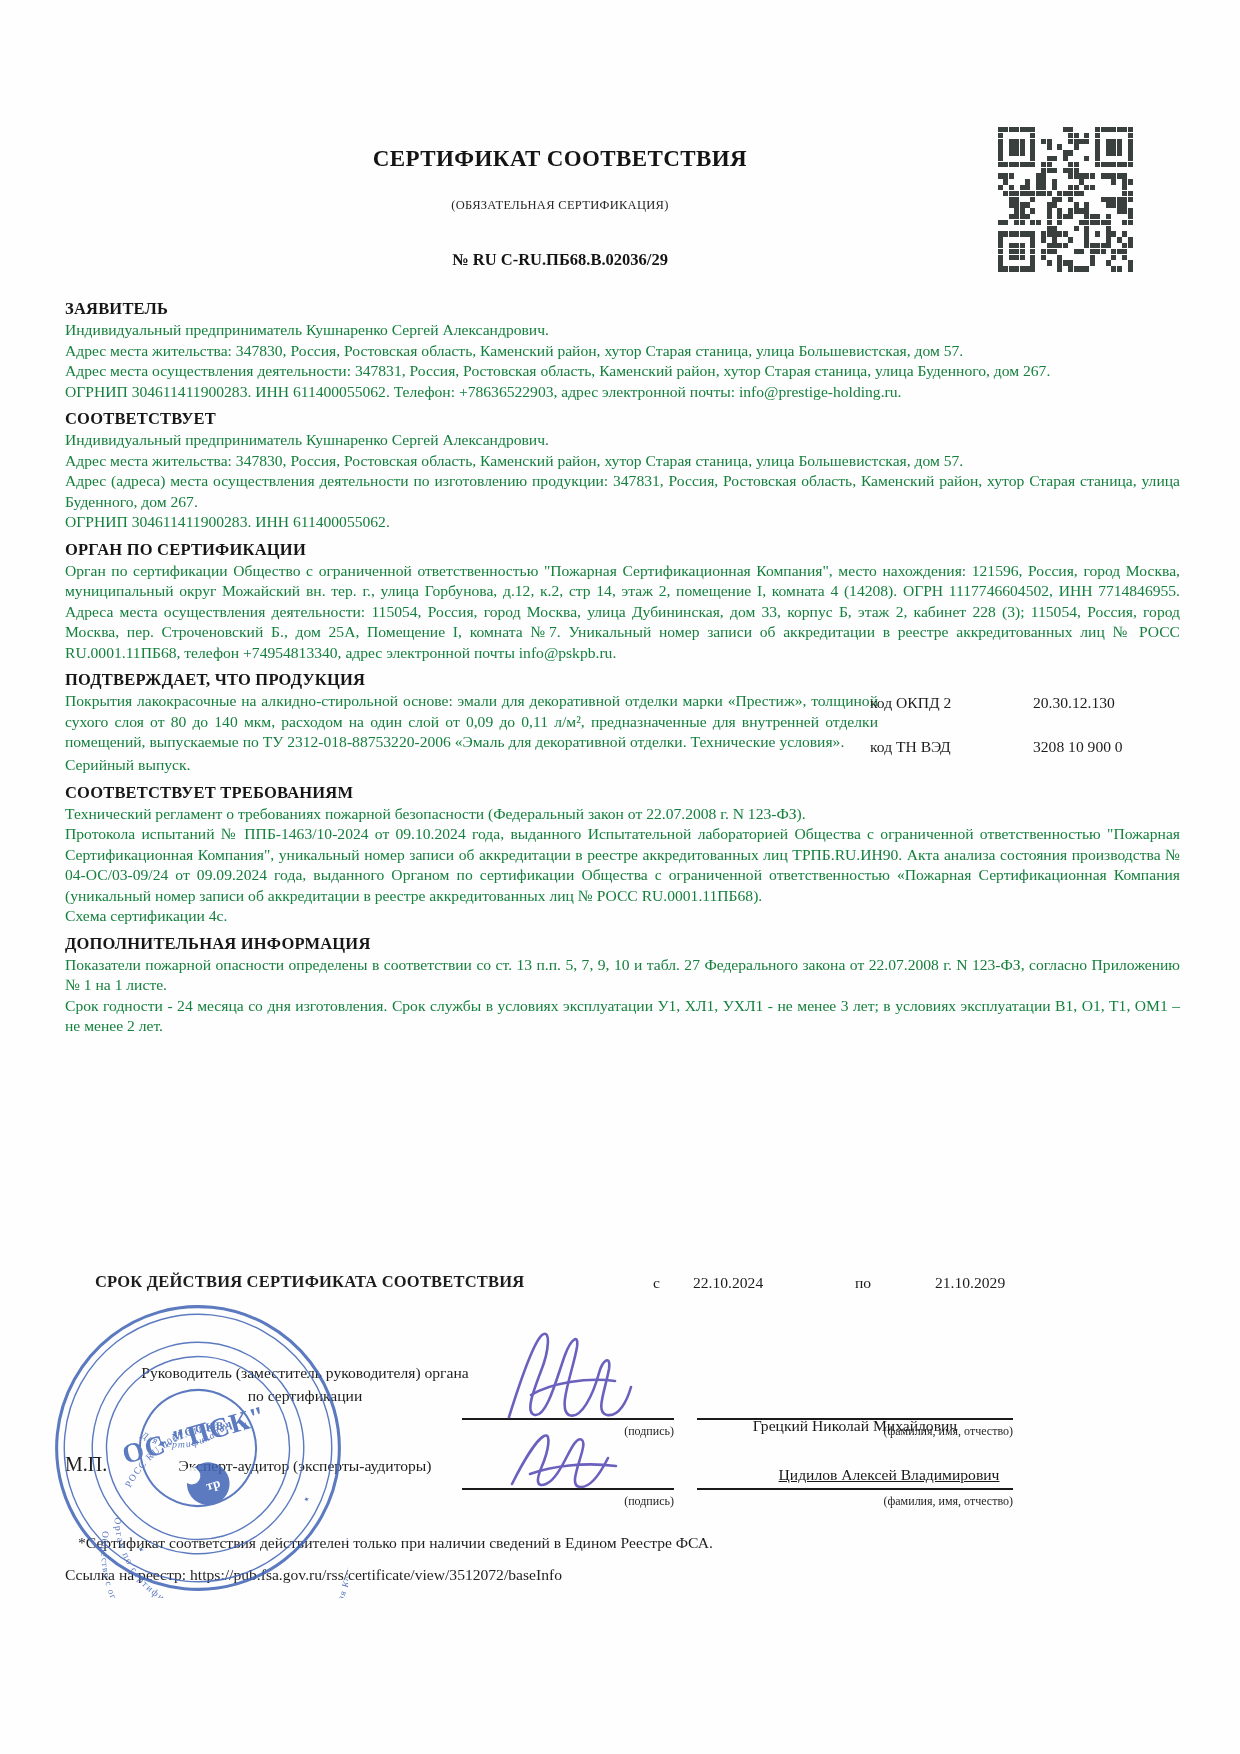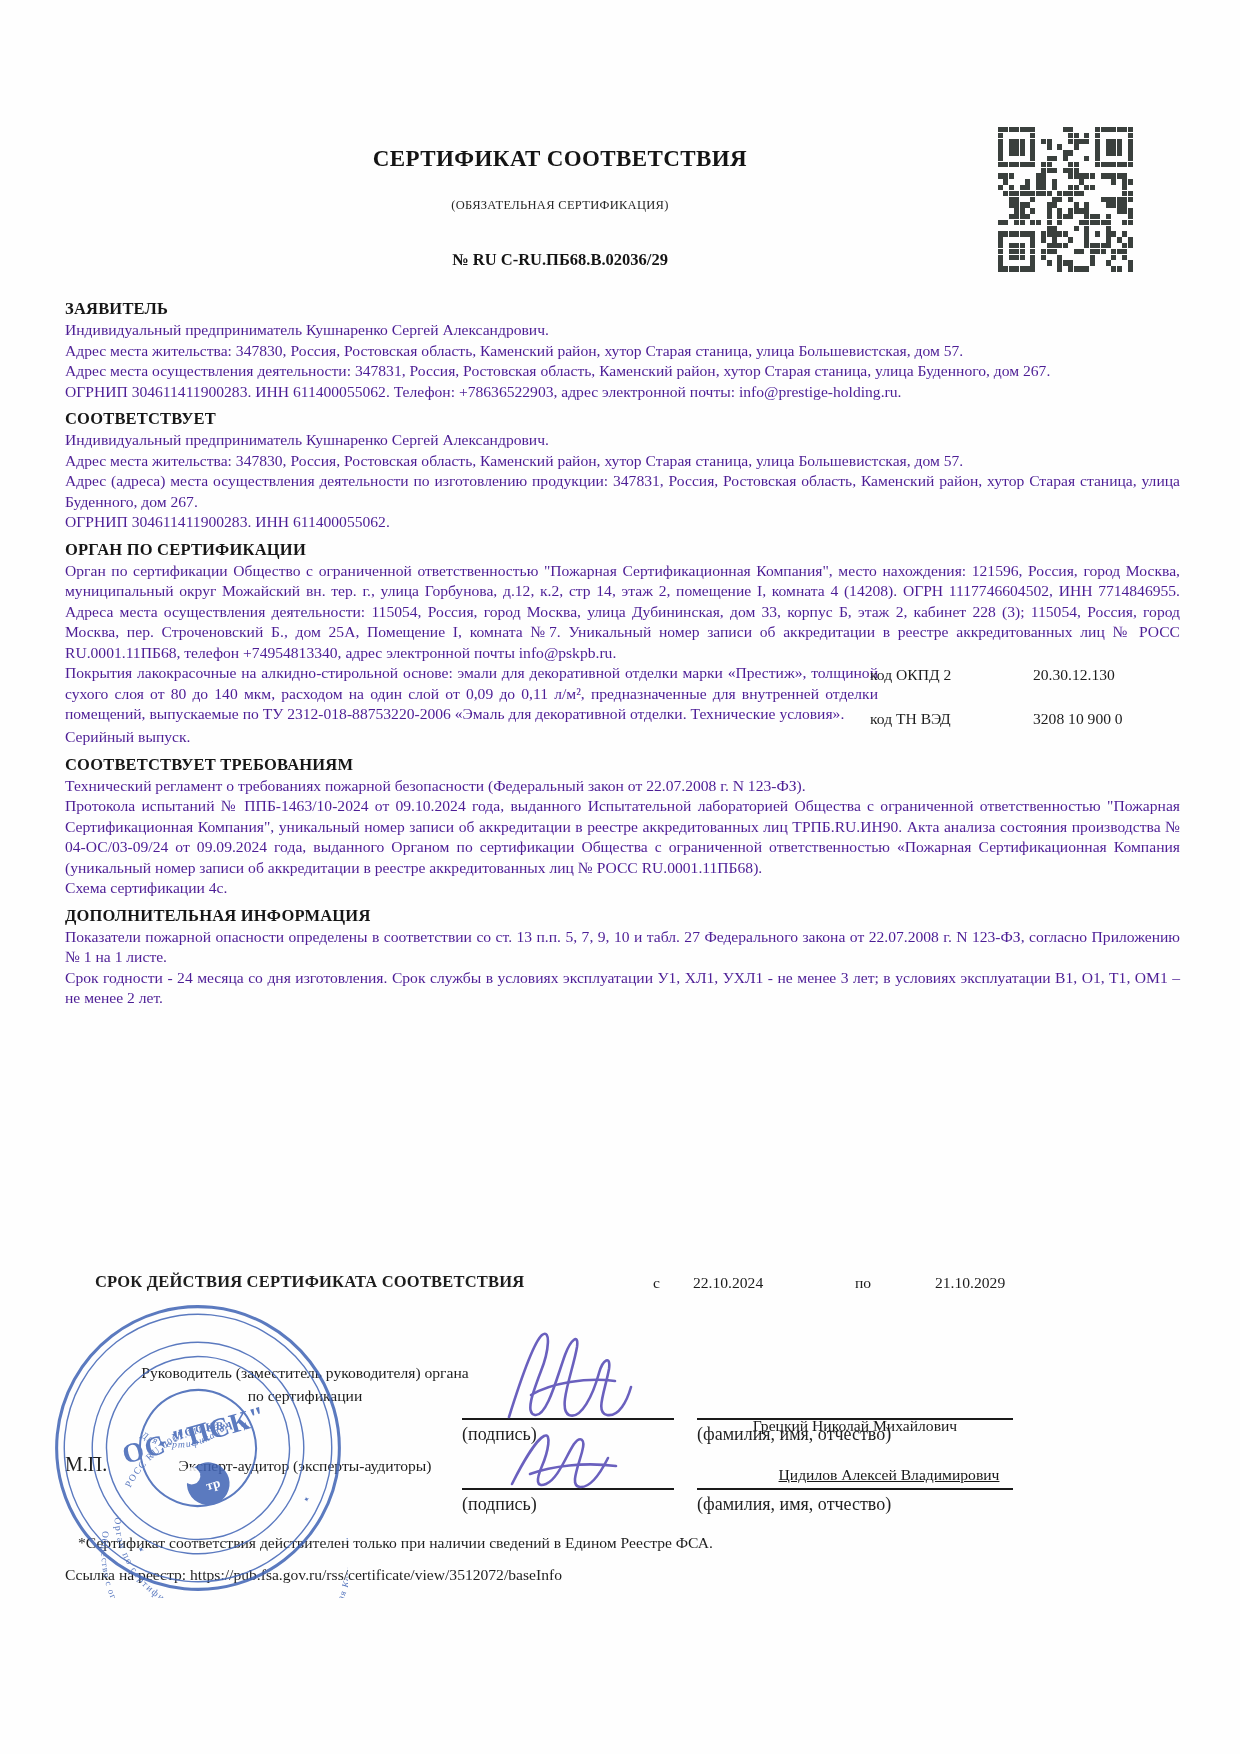--- a/index.html
+++ b/index.html
@@ -32,21 +32,21 @@
   .qr .cell{position:absolute;background:#3a403d;}
   
   .body-col{
     position:absolute;left:65px;top:292px;width:1115px;
   }
   .sec-h{
     font-size:16.5px;line-height:21px;font-weight:bold;
     margin:6px 0 1px 0;color:#161616;letter-spacing:.2px;
   }
   .sec p{
-    margin:0;font-size:15.6px;line-height:20.5px;text-align:justify;color:#4c1d95;
+    margin:0;font-size:15.6px;line-height:20.5px;text-align:justify;color:#15803d;
   }
   .sec p.noj{text-align:left;}
   .product-body{position:relative;}
   .codes-spacer{float:right;width:302px;height:64px;}
   .code-label{position:absolute;font-size:15.6px;line-height:20.5px;left:805px;white-space:nowrap;}
   .code-value{position:absolute;font-size:15.6px;line-height:20.5px;left:968px;white-space:nowrap;}
   .code-row1{top:2px;} .code-row2{top:46px;}
   
   .validity{position:absolute;top:1272px;left:0;width:1240px;height:26px;}
   .validity .v-label{position:absolute;left:95px;top:0;font-size:16.5px;font-weight:bold;letter-spacing:.2px;}
@@ -58,21 +58,21 @@
   .mp{position:absolute;left:65px;top:1408px;font-size:20px;margin-top:45px;}
   .role-head{position:absolute;left:140px;top:1362px;width:330px;text-align:center;
     font-size:15.6px;line-height:22.5px;}
   .role-auditor{position:absolute;left:140px;top:1455px;width:330px;text-align:center;
     font-size:15.6px;line-height:22.5px;}
   .sig-line{position:absolute;height:2px;background:#1a1a1a;}
   .l1a{left:462px;top:1418px;width:212px;}
   .l1b{left:697px;top:1418px;width:316px;}
   .l2a{left:462px;top:1488px;width:212px;}
   .l2b{left:697px;top:1488px;width:316px;}
-  .cap{position:absolute;text-align:left;font-size:18px;color:#1f1f1f;}
+  .cap{position:absolute;text-align:right;font-size:12px;color:#1f1f1f;}
   .cap-sig1{left:462px;top:1424px;width:212px;}
   .cap-fio1{left:697px;top:1424px;width:316px;}
   .cap-sig2{left:462px;top:1494px;width:212px;}
   .cap-fio2{left:697px;top:1494px;width:316px;}
   .fio{position:absolute;text-align:center;font-size:15.6px;color:#181818;}
   .fio1{left:697px;top:1396px;width:316px;margin-top:21px;}
   .fio2{left:731px;top:1466px;width:316px;text-decoration:underline;}
   .sig-svg{position:absolute;z-index:6;}
   .sig1{left:495px;top:1325px;}
   .sig2{left:500px;top:1430px;}
@@ -421,20 +421,21 @@
       <p>Адрес (адреса) места осуществления деятельности по изготовлению продукции: 347831, Россия, Ростовская область, Каменский район, хутор Старая станица, улица Буденного, дом 267.</p>
       <p class="noj">ОГРНИП 304611411900283. ИНН 611400055062.</p>
     </div>
 
     <div class="sec">
       <div class="sec-h">ОРГАН ПО СЕРТИФИКАЦИИ</div>
       <p>Орган по сертификации Общество с ограниченной ответственностью "Пожарная Сертификационная Компания", место нахождения: 121596, Россия, город Москва, муниципальный округ Можайский вн. тер. г., улица Горбунова, д.12, к.2, стр 14, этаж 2, помещение I, комната 4 (14208). ОГРН 1117746604502, ИНН 7714846955. Адреса места осуществления деятельности: 115054, Россия, город Москва, улица Дубининская, дом 33, корпус Б, этаж 2, кабинет 228 (3); 115054, Россия, город Москва, пер. Строченовский Б., дом 25А, Помещение I, комната №7. Уникальный номер записи об аккредитации в реестре аккредитованных лиц № РОСС RU.0001.11ПБ68, телефон +74954813340, адрес электронной почты info@pskpb.ru.</p>
     </div>
 
     <div class="sec">
+      <div class="sec-h">ПОДТВЕРЖДАЕТ, ЧТО ПРОДУКЦИЯ</div>
       <div class="product-body">
         <span class="code-label code-row1">код ОКПД 2</span>
         <span class="code-value code-row1">20.30.12.130</span>
         <span class="code-label code-row2">код ТН ВЭД</span>
         <span class="code-value code-row2">3208 10 900 0</span>
         <div class="codes-spacer"></div>
         <p>Покрытия лакокрасочные на алкидно-стирольной основе: эмали для декоративной отделки марки «Престиж», толщиной сухого слоя от 80 до 140 мкм, расходом на один слой от 0,09 до 0,11 л/м², предназначенные для внутренней отделки помещений, выпускаемые по ТУ 2312-018-88753220-2006 «Эмаль для декоративной отделки. Технические условия».</p>
         <p class="noj" style="clear:both">Серийный выпуск.</p>
       </div>
     </div>

